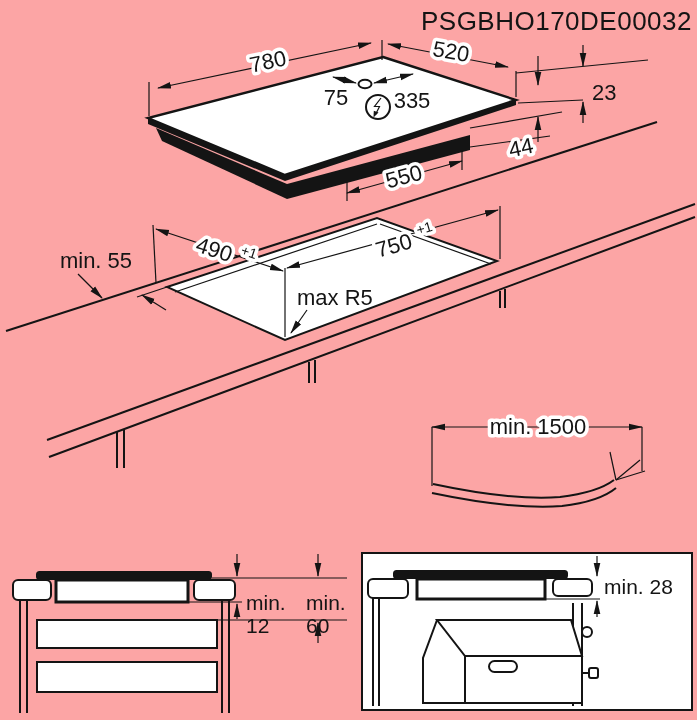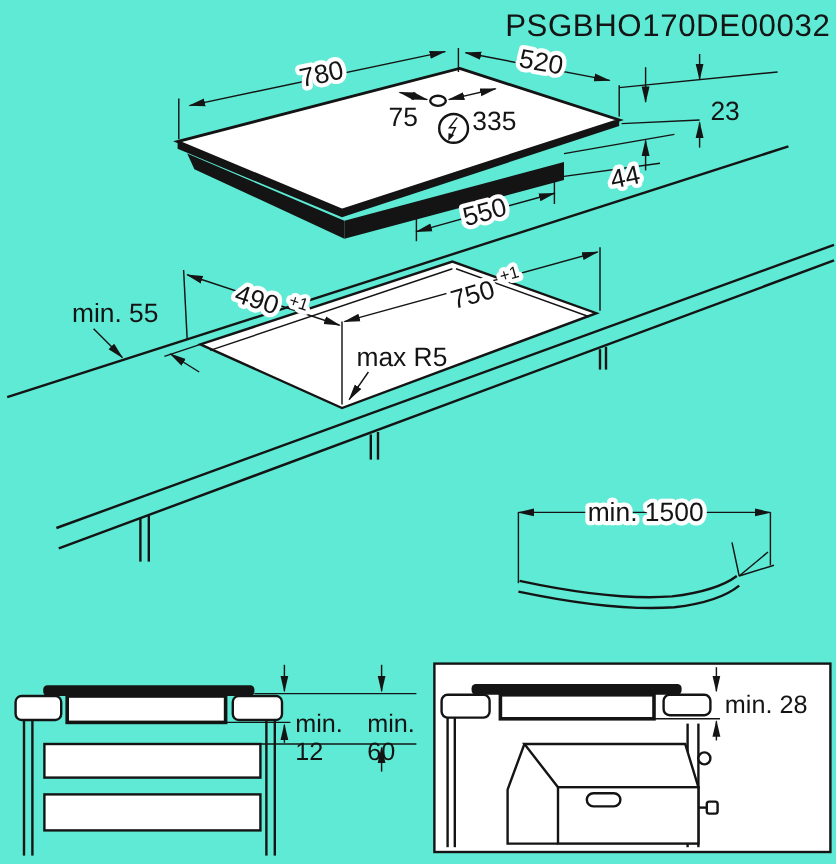--- a/index.html
+++ b/index.html
@@ -1,16 +1,16 @@
 <!DOCTYPE html>
 <html><head>
 <meta charset="utf-8">
 <style>
   html,body{margin:0;padding:0;background:#fff;}
-  #stage{position:relative;width:697px;height:720px;background:#5eead4;overflow:hidden;
+  #stage{position:relative;width:697px;height:720px;background:#fca5a5;overflow:hidden;
          font-family:"Liberation Sans",sans-serif;}
   svg{position:absolute;left:0;top:0;}
   text{fill:#141414;font-family:"Liberation Sans",sans-serif;}
   .dim{font-size:21px;}
   .big{font-size:22px;}
   .title{font-size:26px;letter-spacing:.5px;}
   .sup{font-size:14px;}
   .halo{paint-order:stroke;stroke:#fff;stroke-width:7px;stroke-linejoin:round;}
   .ln{stroke:#141414;stroke-width:2;fill:none;}
   .ln25{stroke:#141414;stroke-width:2.4;fill:none;}

